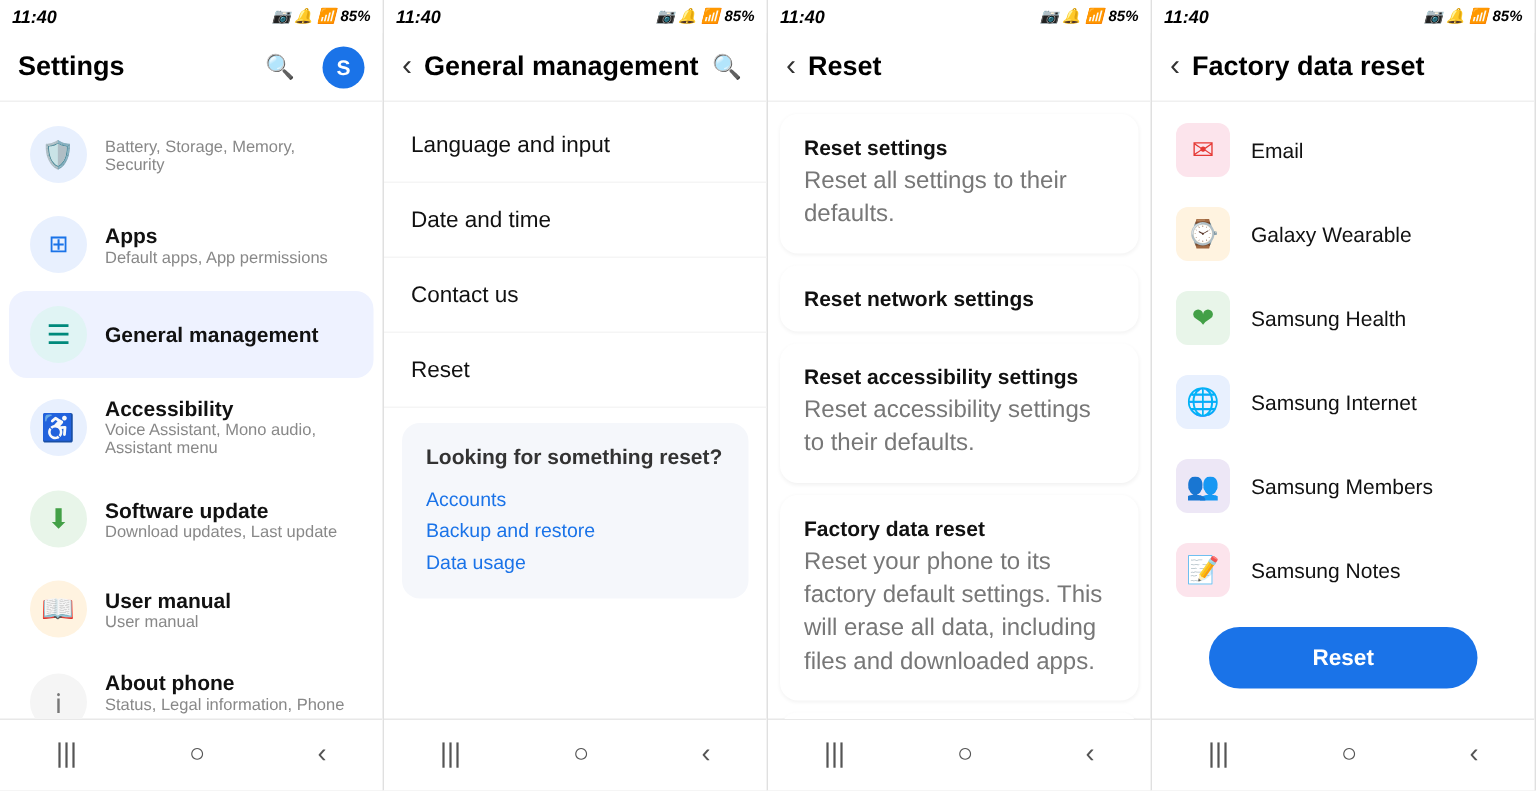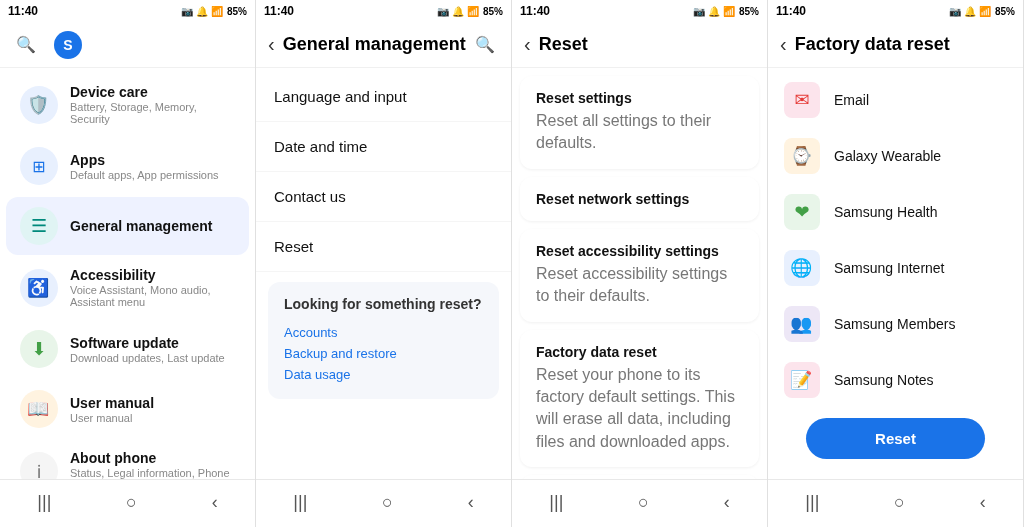--- a/index.html
+++ b/index.html
@@ -22,20 +22,21 @@
     }
     .status-bar {
       display: flex;
       justify-content: space-between;
       align-items: center;
       padding: 4px 8px;
       font-size: 11px;
       font-weight: 600;
       background: #fff;
       min-height: 22px;
+      font-style: italic;
     }
     .status-bar .time { font-weight: 700; font-size: 12px; }
     .status-icons { display: flex; gap: 3px; align-items: center; font-size: 10px; }
     .header {
       display: flex;
       align-items: center;
       padding: 6px 12px;
       min-height: 46px;
       border-bottom: 1px solid #f0f0f0;
     }
@@ -194,30 +195,30 @@
   </style>
 </head>
 <body>
 
 <div class="panel">
   <div class="status-bar">
     <span class="time">11:40</span>
     <span class="status-icons">📷 🔔 📶 85%</span>
   </div>
   <div class="header">
+    <span class="header-title">Settings</span>
     <div class="header-icons">
       <div class="icon-btn">🔍</div>
       <div class="avatar">S</div>
     </div>
   </div>
   <div class="settings-list">
     <div class="settings-item">
       <div class="settings-icon ic-blue">🛡️</div>
       <div class="settings-text">
-        <div class="settings-label">Device care</div>
         <div class="settings-sublabel">Battery, Storage, Memory, Security</div>
       </div>
     </div>
     <div class="settings-item">
       <div class="settings-icon ic-blue" style="font-size:16px;">⊞</div>
       <div class="settings-text">
         <div class="settings-label">Apps</div>
         <div class="settings-sublabel">Default apps, App permissions</div>
       </div>
     </div>

